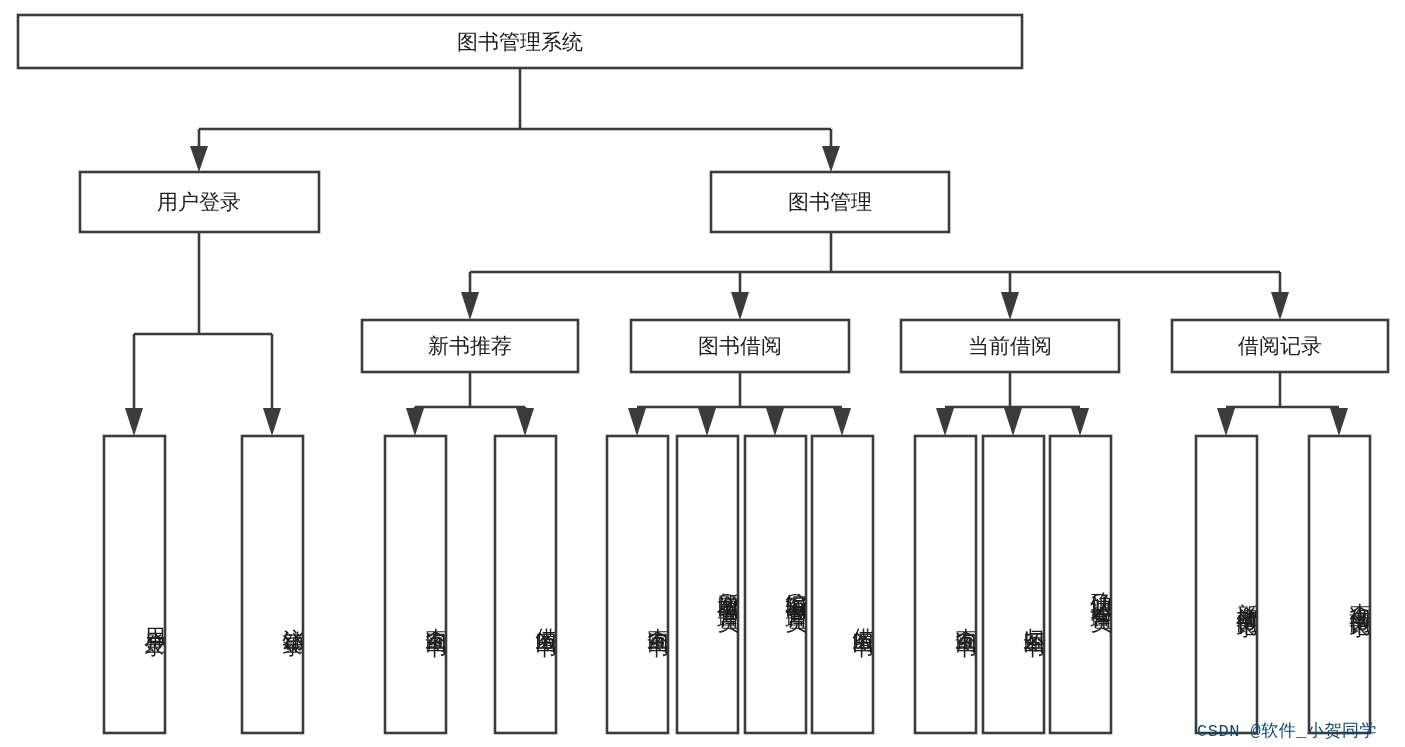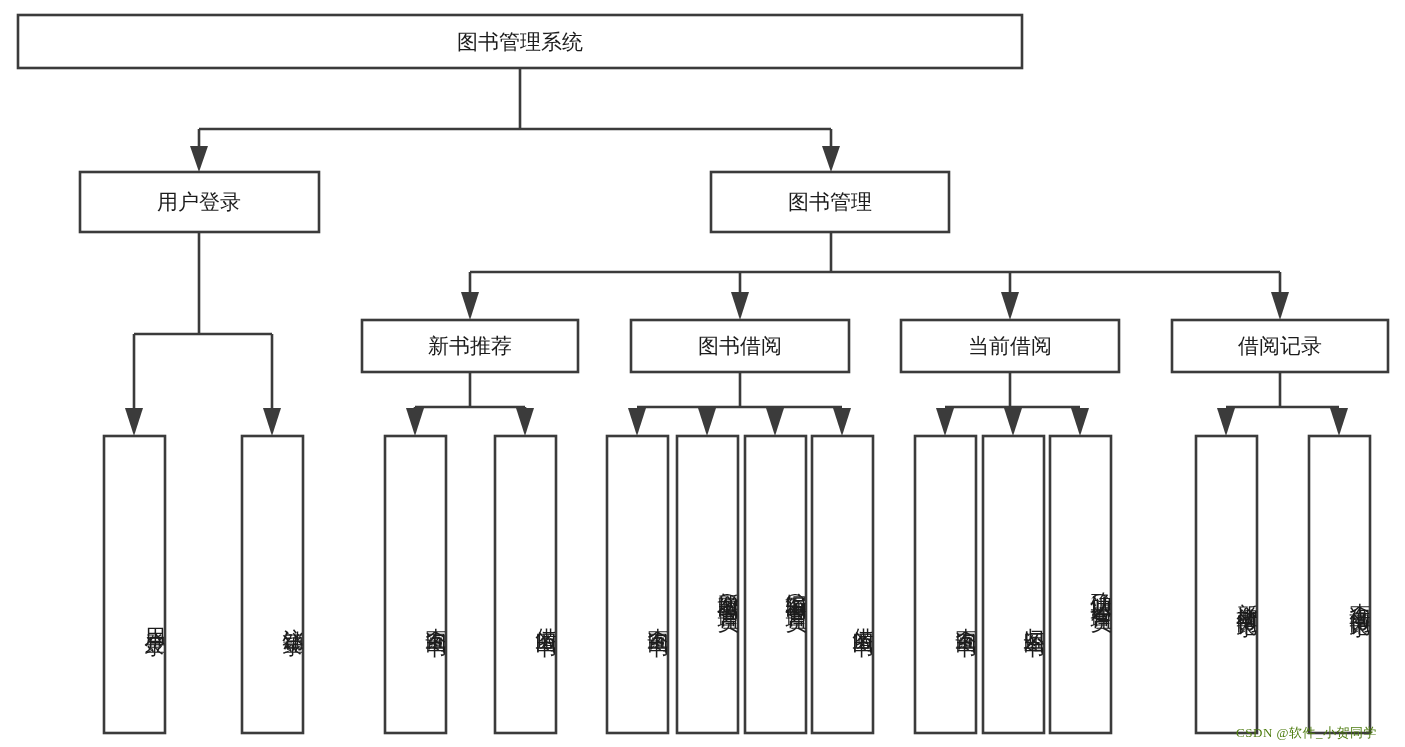--- a/index.html
+++ b/index.html
@@ -60,23 +60,23 @@
     line-height: 1;
     display: flex;
     align-items: flex-start;
     justify-content: center;
     pointer-events: none;
   }
   .watermark {
     position: absolute;
     right: 8px;
     bottom: 5px;
-    font-family: Liberation Serif, serif;
-    font-size: 13px;
-    color: #4d7c0f;
+    font-family: Liberation Mono, monospace;
+    font-size: 17px;
+    color: #0c4a6e;
     letter-spacing: 0.5px;
     white-space: nowrap;
   }
 </style>
 </head>
 <body>
 
 <div id="diagram-root">
 
   <svg id="tree-canvas" viewBox="0 0 1405 747" xmlns="http://www.w3.org/2000/svg">

